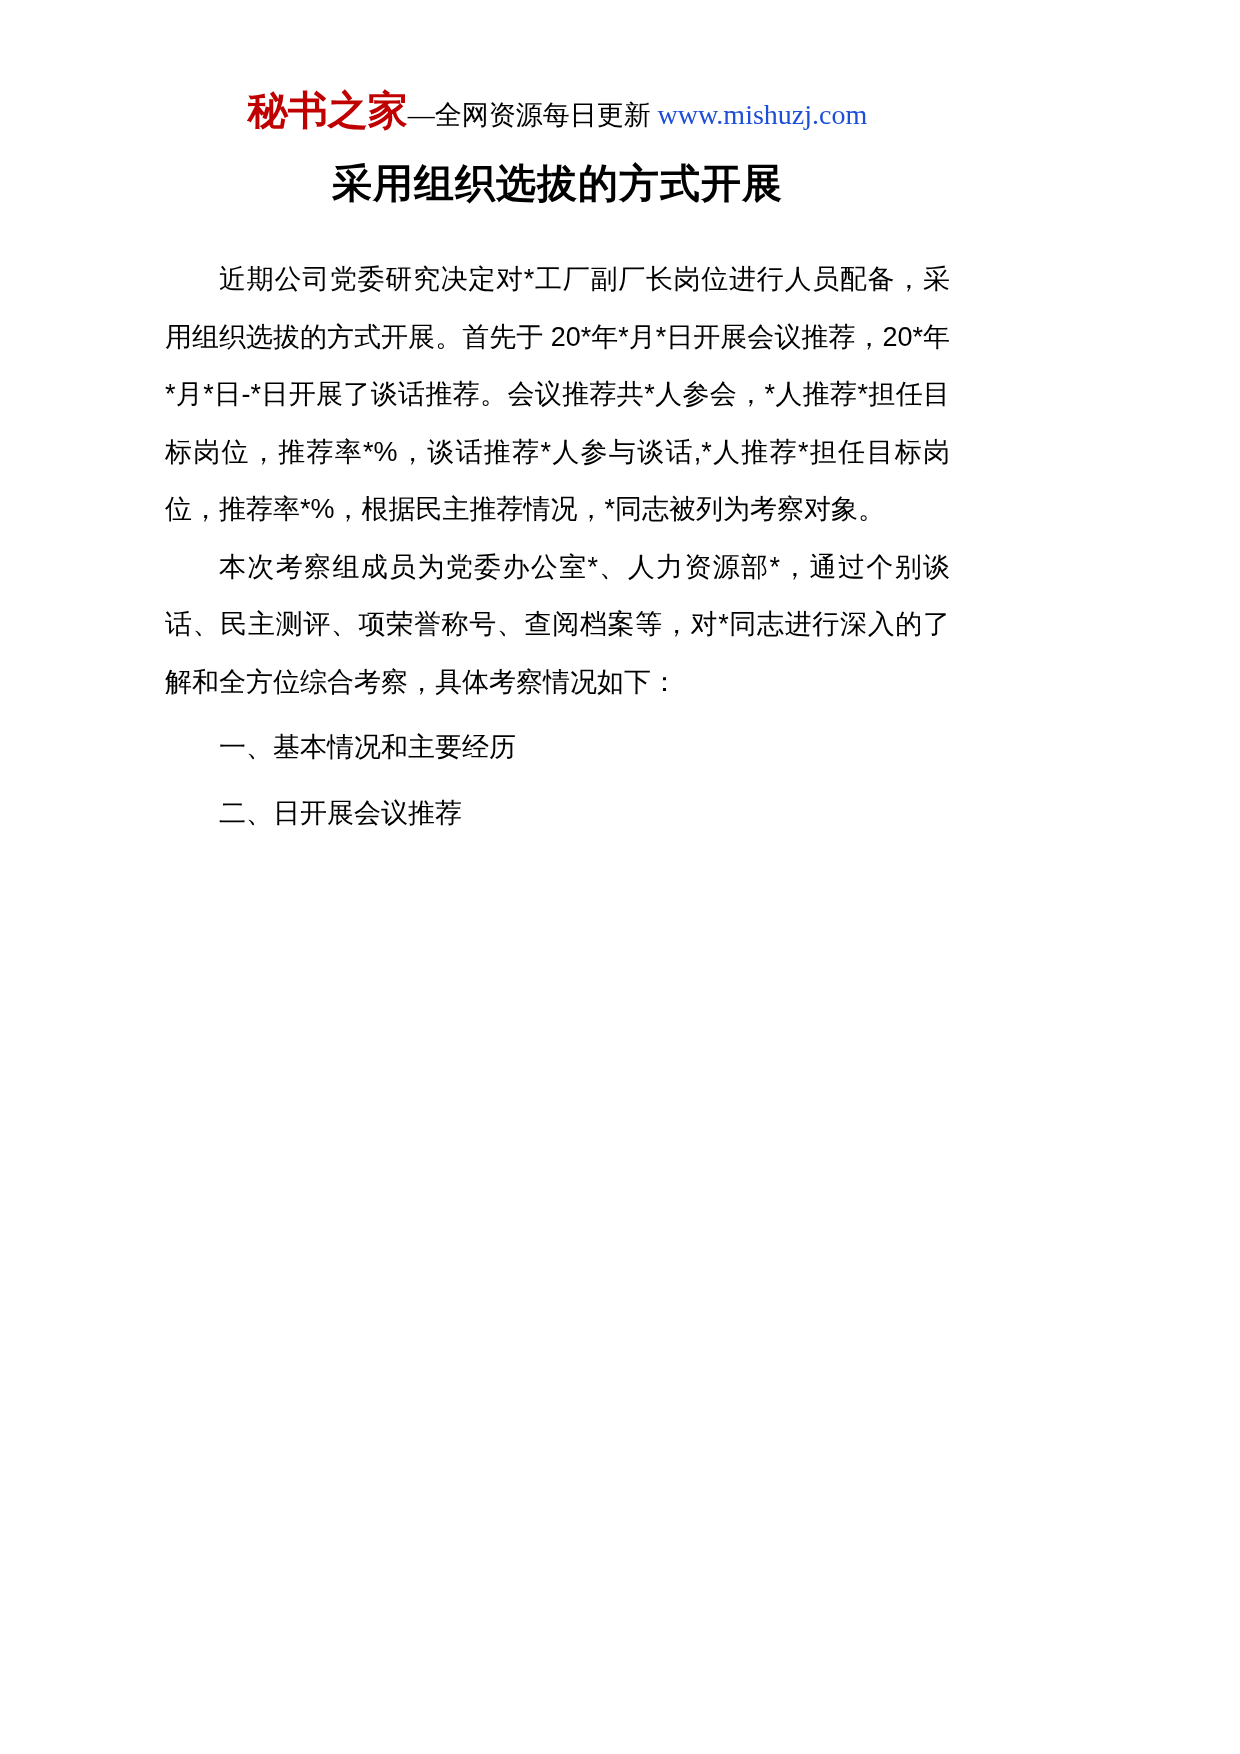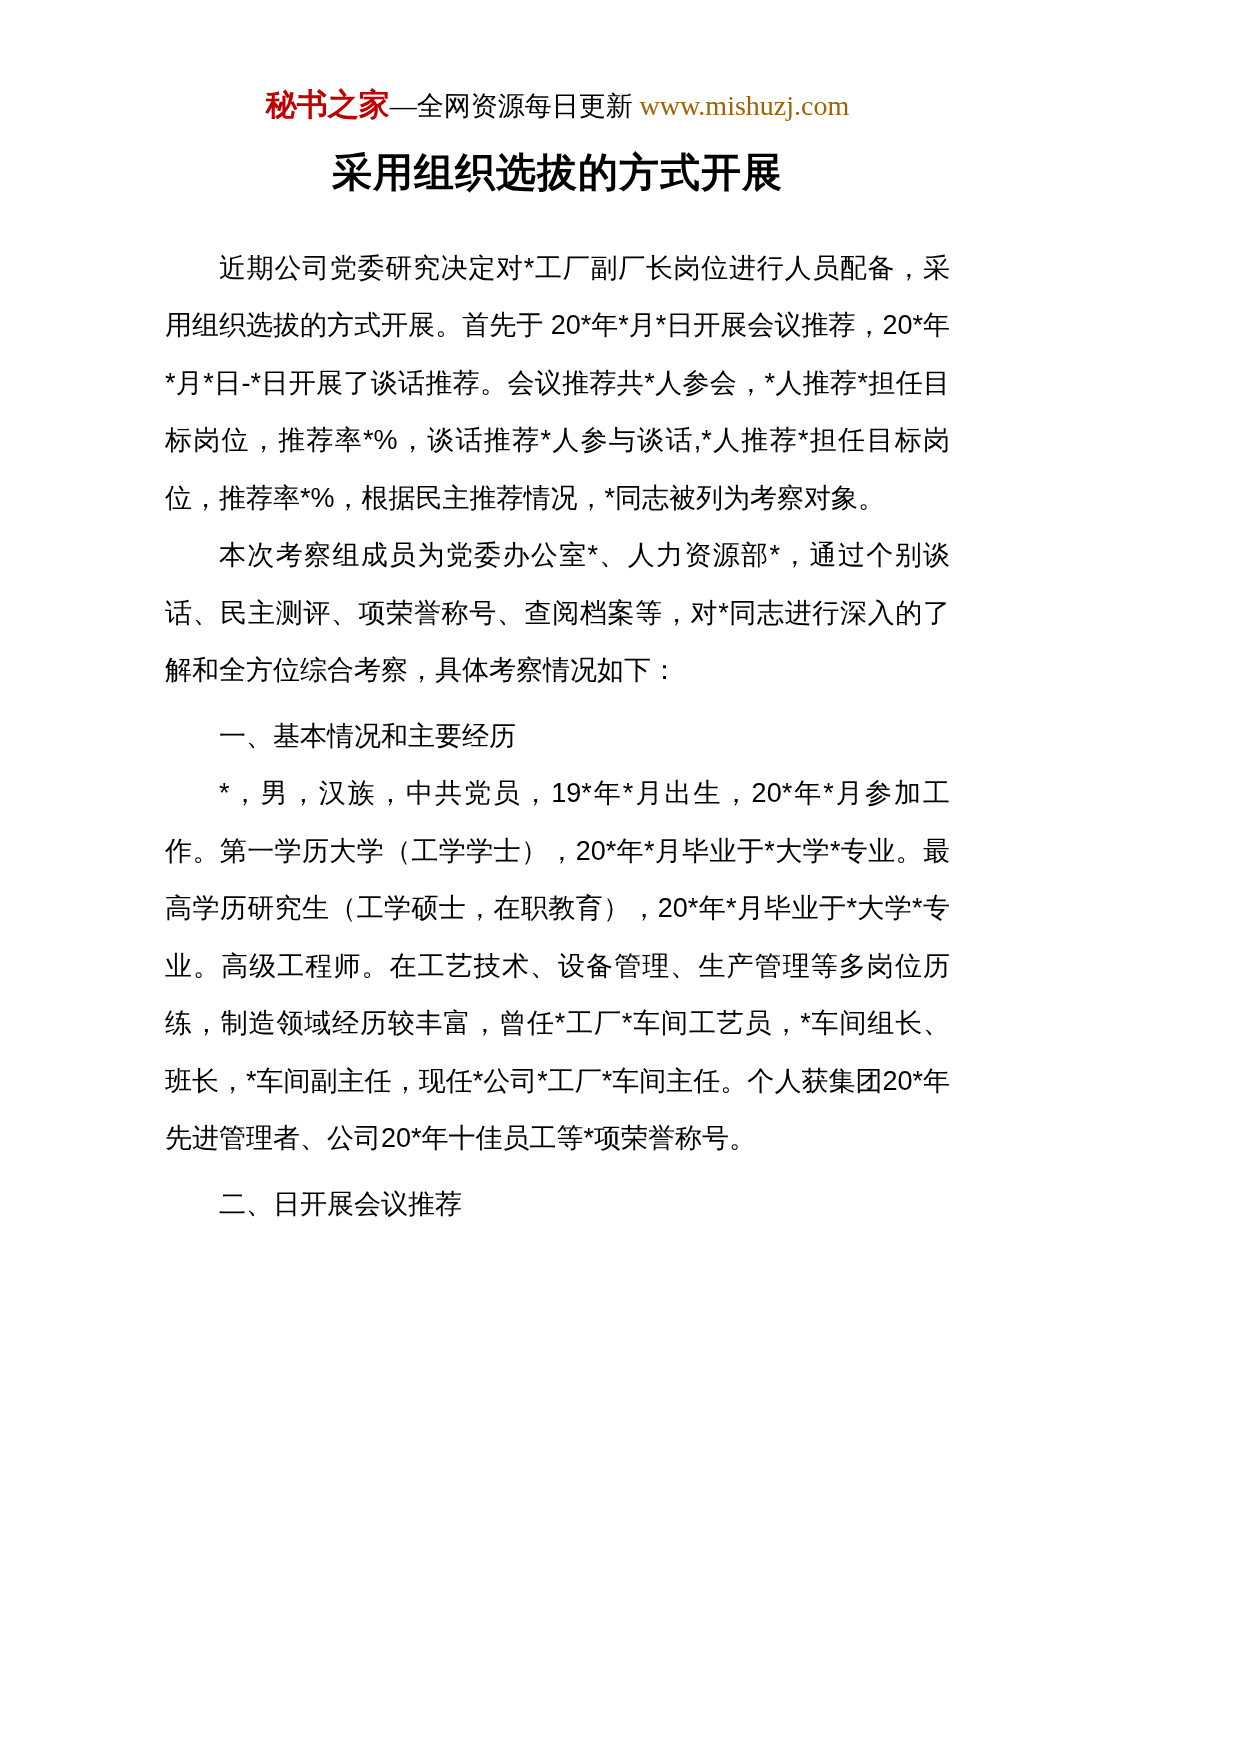--- a/index.html
+++ b/index.html
@@ -20,21 +20,21 @@
   }
   .doc-header {
     text-align: center;
     font-size: 27px;
     line-height: 1.25;
     margin: 0 0 16px 0;
     white-space: nowrap;
     font-family: "Liberation Serif", "DejaVu Serif", serif;
   }
   .brand {
-    font-size: 31px;
+    font-size: 40px;
     font-weight: bold;
   }
   .tagline {
     color: #000000;
     margin-top: 48px;
   }
   .url {
     font-size: 28px;
   }
   .doc-title {
@@ -54,27 +54,26 @@
   }
   .heading {
     margin-top: 8px;
   }
 </style>
 </head>
 <body style="background: rgb(255, 255, 255); color: rgb(0, 0, 0);">
 
 <div class="page">
 
-  <div class="doc-header"><span class="brand" style="color: rgb(192, 0, 0);">秘书之家</span><span class="tagline">—全网资源每日更新 </span><span class="url" style="color: #a16207; margin-top: 44px;">www.mishuzj.com</span></div>
+  <div class="doc-header"><span class="brand" style="color: rgb(192, 0, 0);">秘书之家</span><span class="tagline">—全网资源每日更新 </span><span class="url" style="color: #1d4ed8; margin-top: 44px;">www.mishuzj.com</span></div>
 
   <h1 class="doc-title">采用组织选拔的方式开展</h1>
 
   <p class="para">近期公司党委研究决定对*工厂副厂长岗位进行人员配备，采用组织选拔的方式开展。首先于 20*年*月*日开展会议推荐，20*年*月*日-*日开展了谈话推荐。会议推荐共*人参会，*人推荐*担任目标岗位，推荐率*%，谈话推荐*人参与谈话,*人推荐*担任目标岗位，推荐率*%，根据民主推荐情况，*同志被列为考察对象。</p>
 
   <p class="para">本次考察组成员为党委办公室*、人力资源部*，通过个别谈话、民主测评、项荣誉称号、查阅档案等，对*同志进行深入的了解和全方位综合考察，具体考察情况如下：</p>
 
   <p class="para heading">一、基本情况和主要经历</p>
 
-  <p class="para">*，男，汉族，中共党员，19*年*月出生，20*年*月参加工作。第一学历大学（工学学士），20*年*月毕业于*大学*专业。最高学历研究生（工学硕士，在职教育），20*年*月毕业于*大学*专业。高级工程师。在工艺技术、设备管理、生产管理等多岗位历练，制造领域经历较丰富，曾任*工厂*车间工艺员，*车间组长、班长，*车间副主任，现任*公司*工厂*车间主任。个人获集团20*年先进管理者、公司20*年十佳员工等*项荣誉称号。</p>
 
   <p class="para heading">二、日开展会议推荐</p>
 
 </div>
 
 </body></html>

